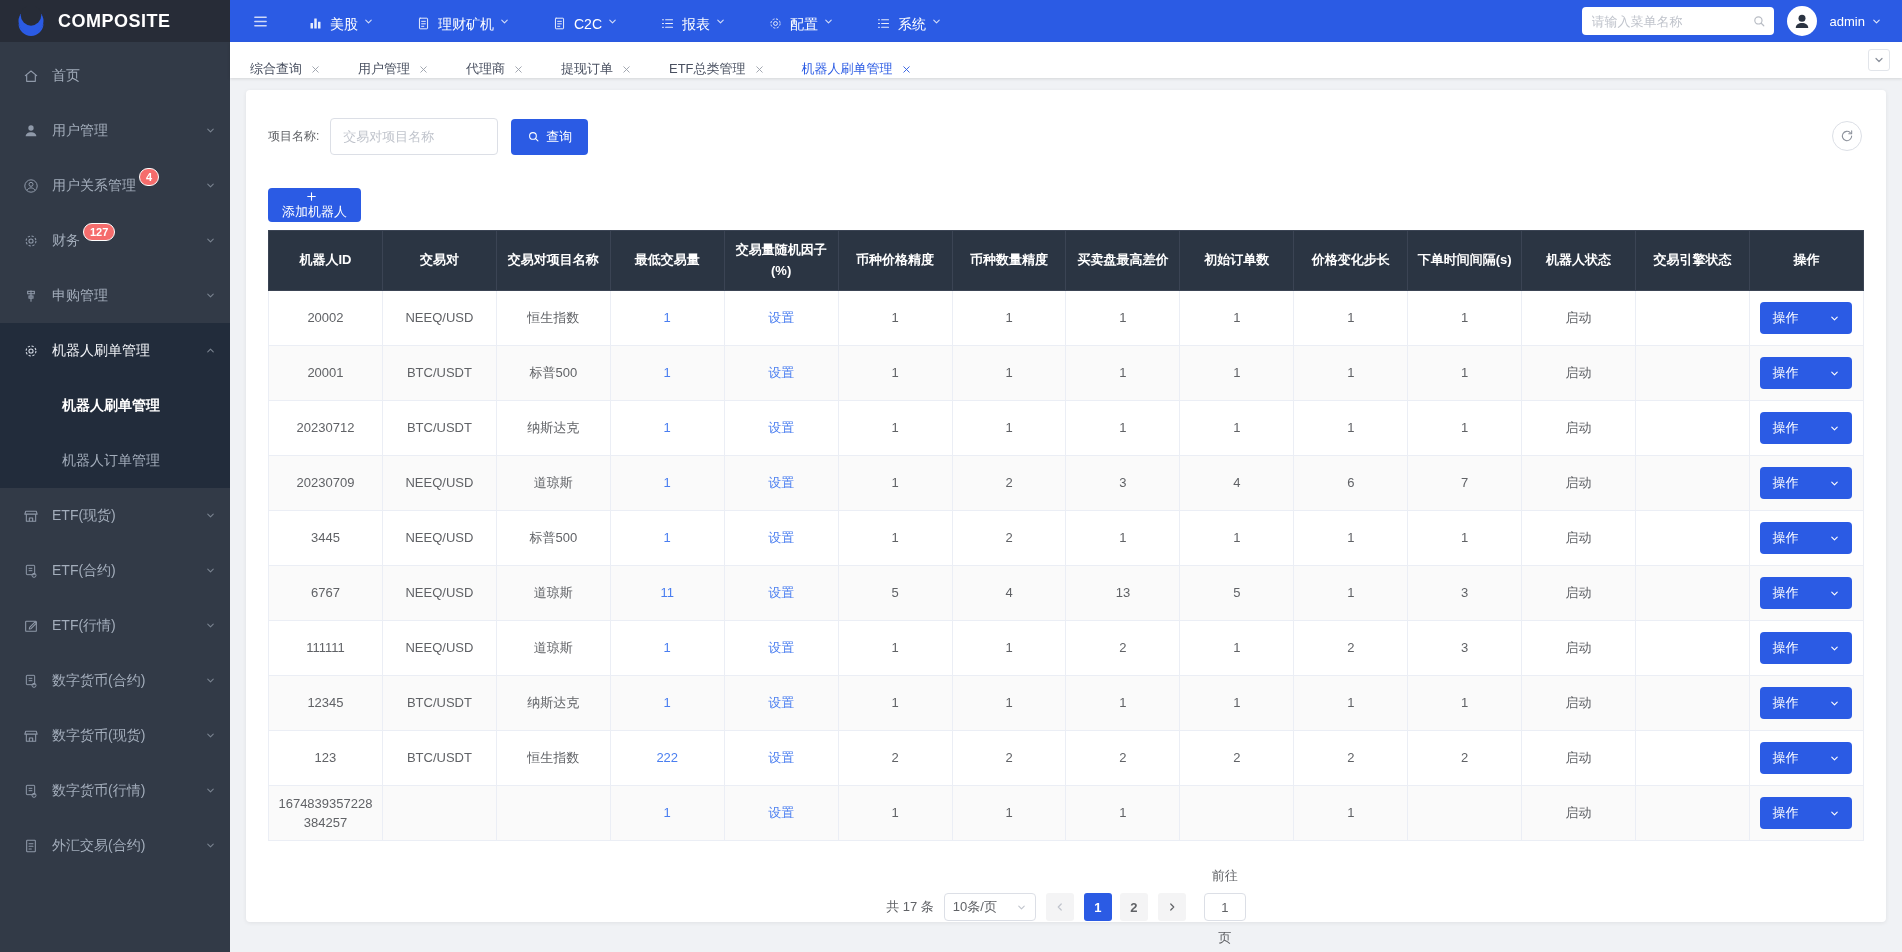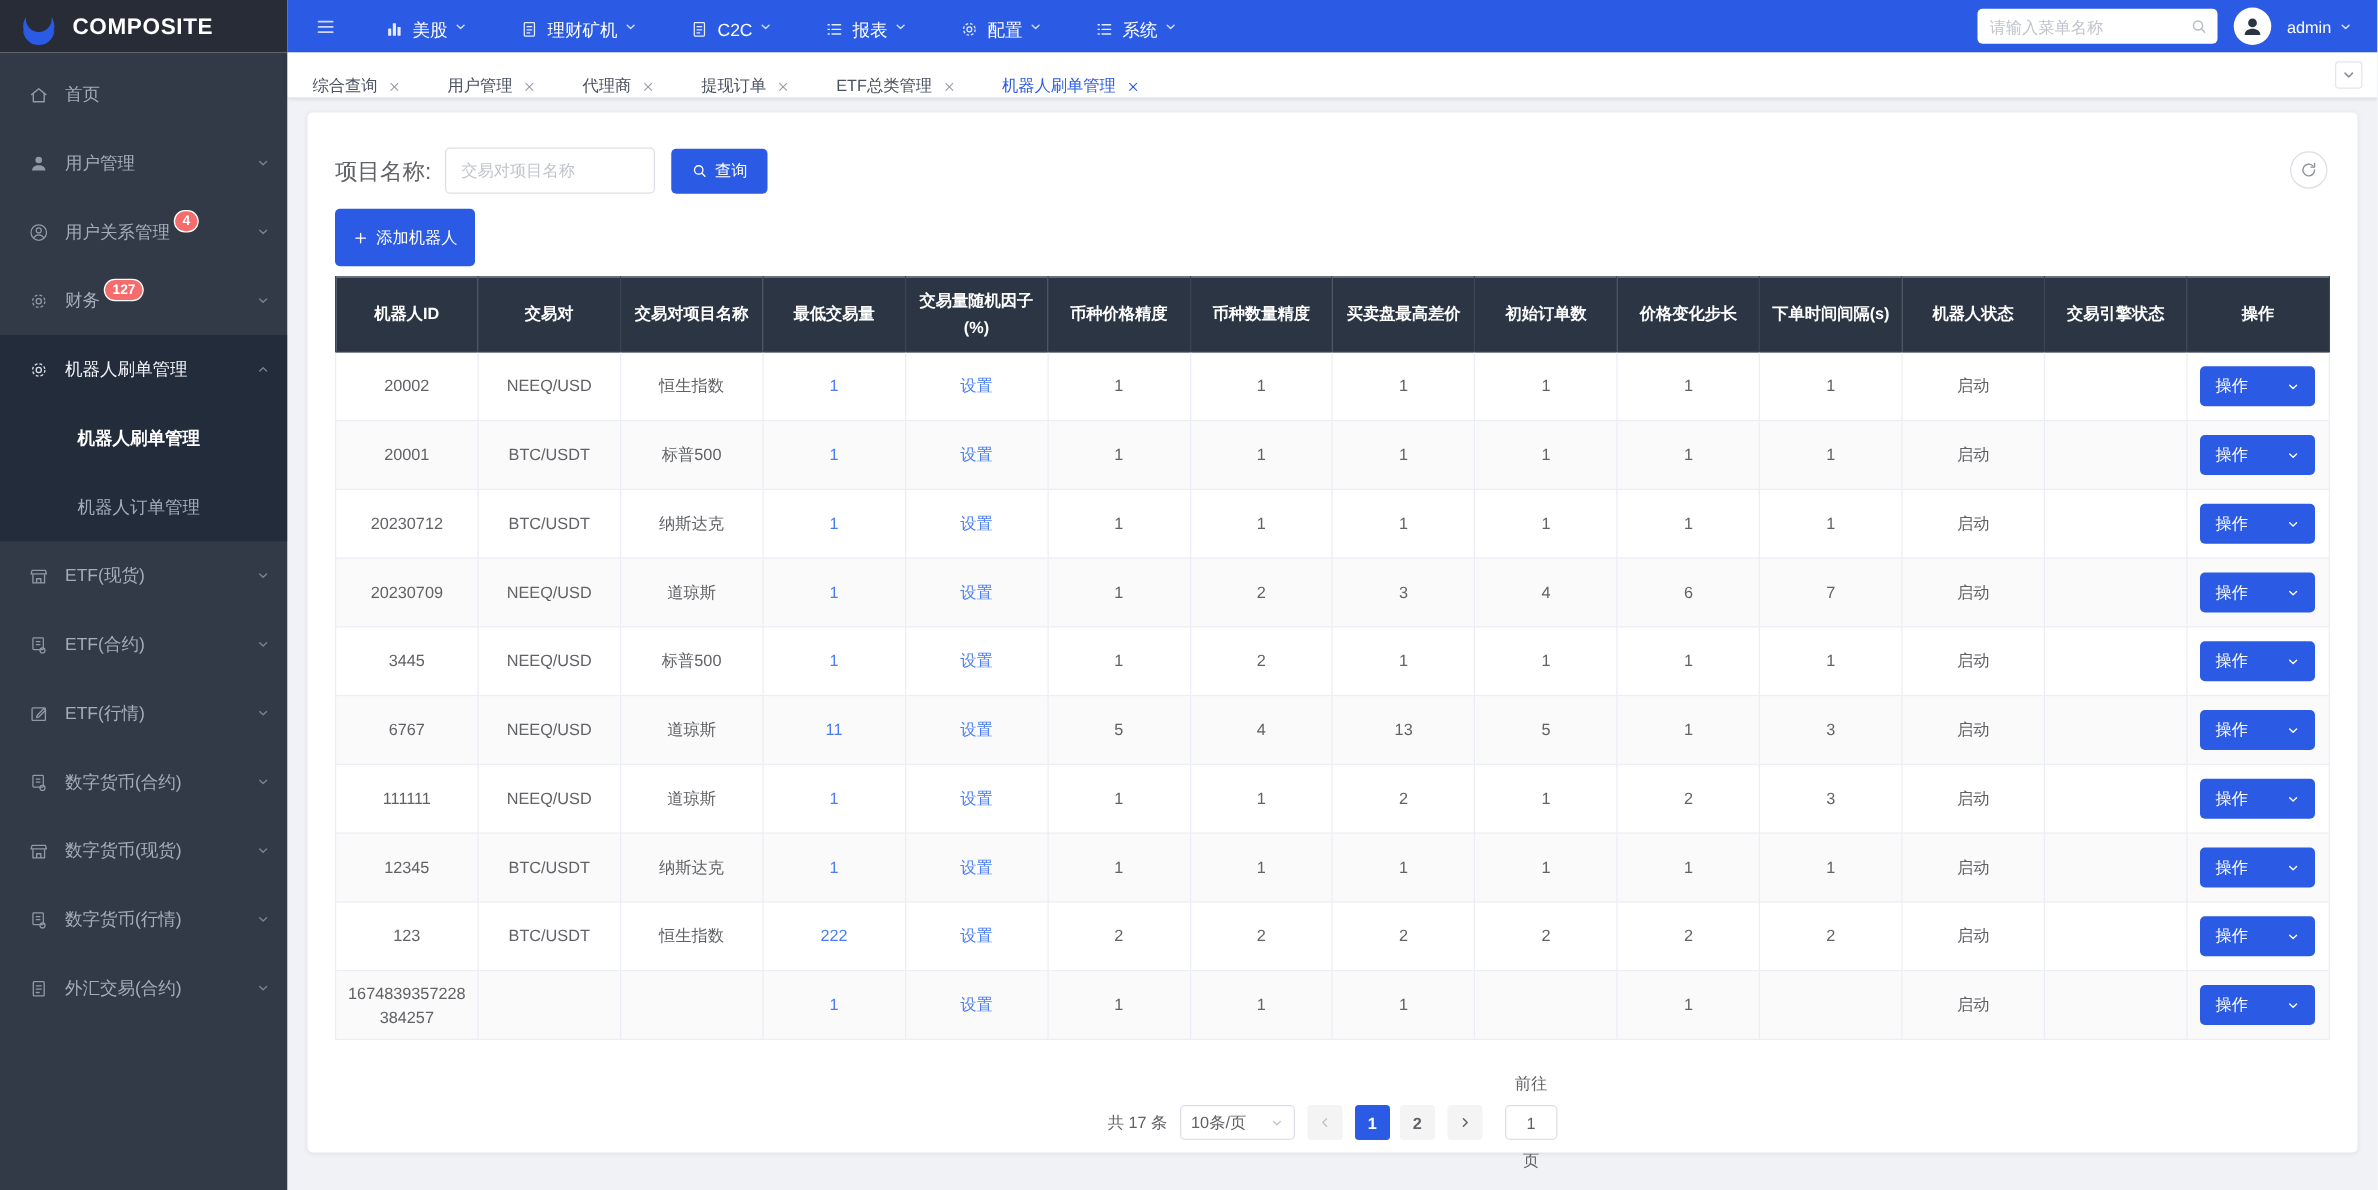--- a/index.html
+++ b/index.html
@@ -52,30 +52,30 @@
   .tab.active { color:#2b5be4; }
   .tab.active .tclose { color:#2b5be4; }
   .tab-drop { position:absolute; right:12px; top:7px; width:22px; height:22px; border:1px solid #e2e5ea; border-radius:3px; display:flex; align-items:center; justify-content:center; cursor:pointer; background:#fff; }
   .tab-drop svg { width:12px; height:12px; color:#8a909b; }
 
   .content { flex:1; background:#f0f2f5; overflow:hidden; }
   .card { margin:12px 16px 0; background:#fff; border-radius:4px; box-shadow:0 1px 4px rgba(0,0,0,.07); height:832px; padding:28px 22px 20px; position:relative; }
 
   
   .filter-row { display:flex; align-items:center; position:relative; }
-  .filter-label { font-size:18px; color:#606266; margin-right:11px; }
+  .filter-label { font-size:12px; color:#606266; margin-right:11px; }
   .filter-input { width:168px; height:37px; border:1px solid #dcdfe6; border-radius:4px; padding:0 12px; font-size:13px; color:#333; outline:none; font-family:inherit; }
   .filter-input::placeholder { color:#c0c4cc; }
   .btn { border:none; border-radius:4px; background:#2b5be4; color:#fff; font-size:13px; display:inline-flex; align-items:center; justify-content:center; cursor:pointer; font-family:inherit; }
   .btn svg { width:13px; height:13px; margin-right:6px; color:#fff; }
   .btn-search { margin-left:13px; height:36px; padding:0 16px; }
   .btn-refresh { position:absolute; right:2px; top:3px; width:30px; height:30px; border:1px solid #dcdfe6; border-radius:50%; background:#fff; display:flex; align-items:center; justify-content:center; cursor:pointer; }
   .btn-refresh svg { width:14px; height:14px; color:#8a8f99; }
 
-  .btn-add { margin-top:12px; height:46px; padding:0 14px; }
+  .btn-add { margin-top:33px; height:34px; padding:0 14px;flex-direction:column; }
 
   
   table { width:100%; border-collapse:collapse; table-layout:fixed; margin-top:8px; }
   th { background:#2b3543; color:#fff; font-size:13px; font-weight:700; height:60px; padding:4px 6px; border:1px solid #3b4454; text-align:center; line-height:1.55; }
   td { border:1px solid #ebeef5; height:55px; font-size:13px; color:#606266; text-align:center; padding:4px 8px; word-break:break-all; line-height:1.5; background:#fff; }
   tr.striped td { background:#fafafa; }
   .link { color:#4a7ef0; cursor:pointer; }
   .blue { color:#4a7ef0; }
   .act-btn { width:92px; height:32px; background:#2b5be4; color:#fff; border:none; border-radius:4px; font-size:13px; display:inline-flex; align-items:center; justify-content:space-between; padding:0 12px; cursor:pointer; font-family:inherit; }
   .act-btn svg { width:11px; height:11px; color:#fff; }
@@ -345,20 +345,29 @@
         <svg class="chev">
           <use href="#i-chevron-down" xlink:href="#i-chevron-down"></use>
         </svg>
       </div>
       <div class="side-item">
         <svg class="si">
           <use href="#i-gear" xlink:href="#i-gear"></use>
         </svg>
         <span class="lbl">财务</span>
         <span class="badge">127</span>
+        <svg class="chev">
+          <use href="#i-chevron-down" xlink:href="#i-chevron-down"></use>
+        </svg>
+      </div>
+      <div class="side-item">
+        <svg class="si">
+          <use href="#i-subscribe" xlink:href="#i-subscribe"></use>
+        </svg>
+        <span class="lbl">申购管理</span>
         <svg class="chev">
           <use href="#i-chevron-down" xlink:href="#i-chevron-down"></use>
         </svg>
       </div>
       <div class="sub-block">
         <div class="side-item parent-active">
           <svg class="si">
             <use href="#i-gear" xlink:href="#i-gear"></use>
           </svg>
           <span class="lbl">机器人刷单管理</span>

